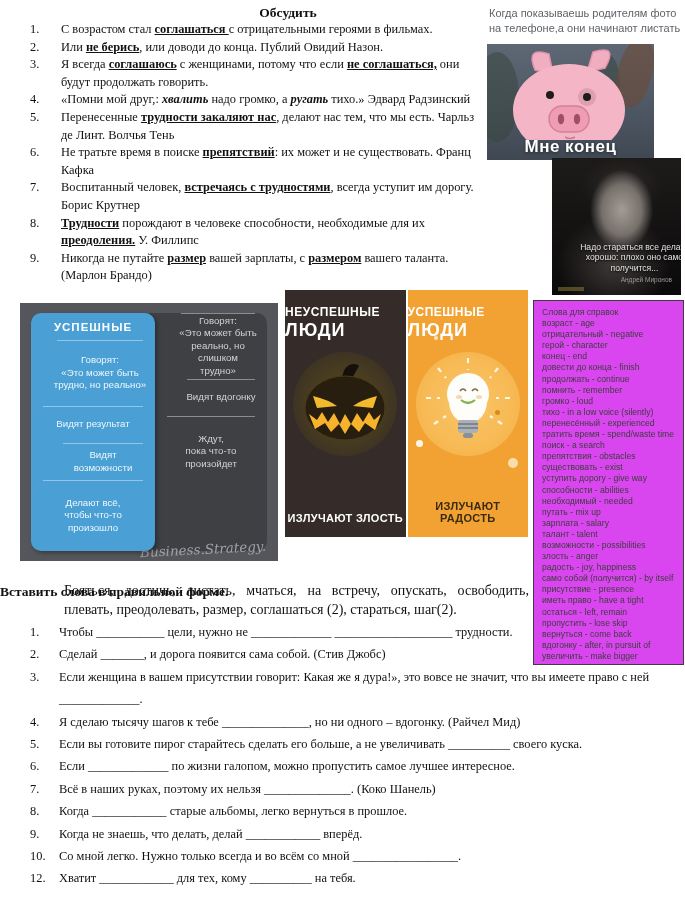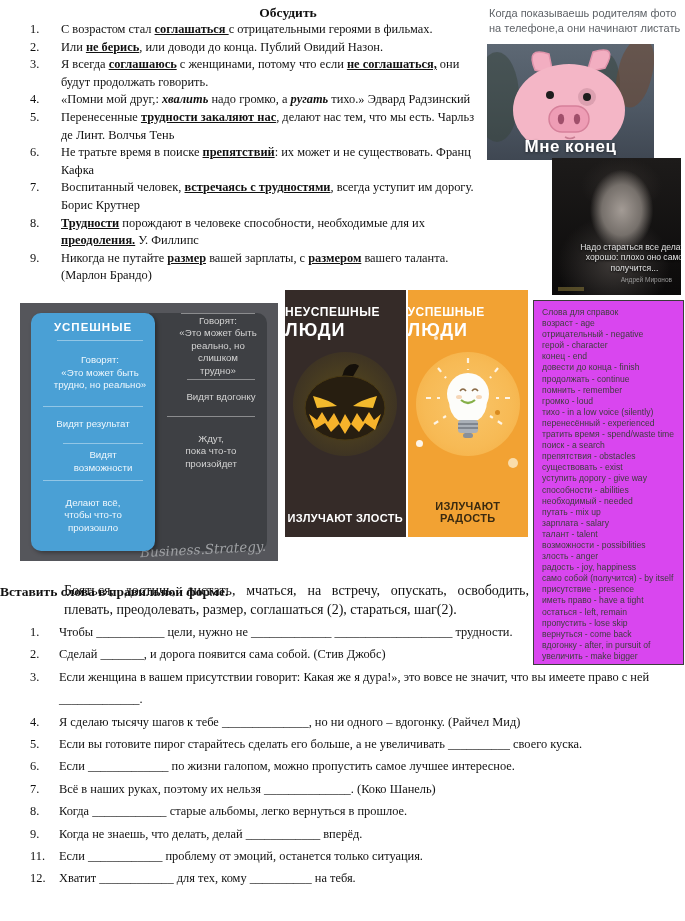--- a/index.html
+++ b/index.html
@@ -327,22 +327,22 @@
       </div>
       <div class="fitem">
         <span class="num">8.</span>
         <span class="txt">Когда ____________ старые альбомы, легко вернуться в прошлое.</span>
       </div>
       <div class="fitem">
         <span class="num">9.</span>
         <span class="txt">Когда не знаешь, что делать, делай ____________ вперёд.</span>
       </div>
       <div class="fitem">
-        <span class="num">11.</span>
-        <span class="txt">Если ____________ проблему от эмоций, останется только ситуация.</span>
+        <span class="num">10.</span>
+        <span class="txt">Со мной легко. Нужно только всегда и во всём со мной _________________.</span>
       </div>
       <div class="fitem">
         <span class="num">12.</span>
         <span class="txt">Хватит ____________ для тех, кому __________ на тебя.</span>
       </div>
     </div>
 
 </div>
 
 </body></html>

